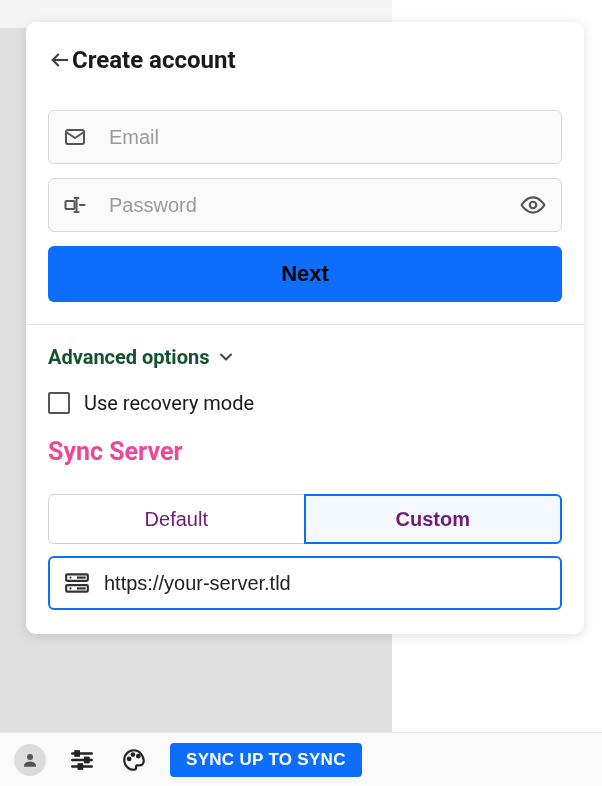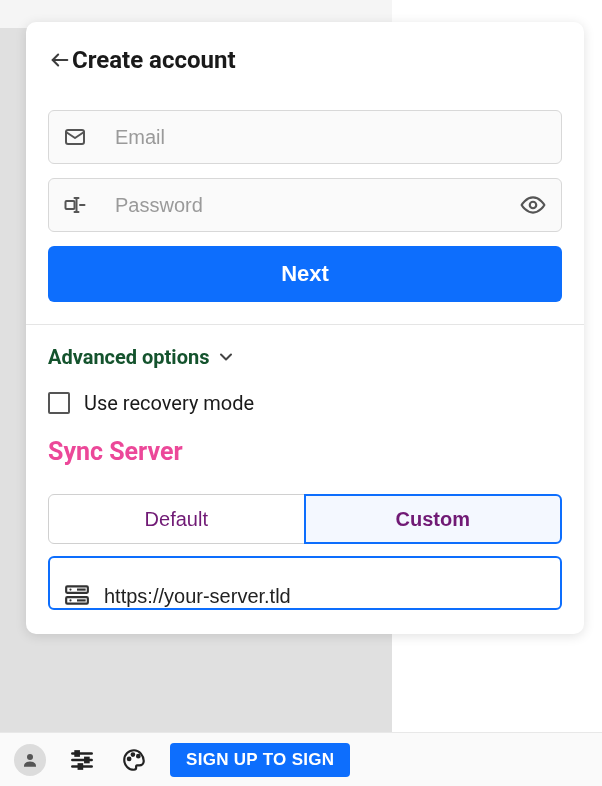--- a/index.html
+++ b/index.html
@@ -72,21 +72,21 @@
       position: relative;
       display: flex;
       align-items: center;
       width: 100%;
       height: 54px;
       border: 1px solid #d8d8d8;
       border-radius: 6px;
       background: #fafafa;
       padding: 0 14px;
       margin-bottom: 14px;
-      gap: 28px;
+      gap: 22px;
     }
     .field .leading-icon {
       width: 24px;
       height: 24px;
       color: #555;
       display: flex;
       align-items: center;
       justify-content: center;
     }
     .field .leading-icon svg { width: 24px; height: 24px; }
@@ -108,21 +108,21 @@
       cursor: pointer;
       display: flex;
       align-items: center;
       justify-content: center;
     }
     .field .trailing-icon svg { width: 26px; height: 26px; }
     .primary-btn {
       width: 100%;
       height: 56px;
       background: #0d6efd;
-      color: #ffffff;
+      color: #000000;
       border: none;
       border-radius: 6px;
       font-size: 22px;
       font-weight: 700;
       cursor: pointer;
     }
     .divider {
       height: 1px;
       background: #e5e5e5;
       width: 100%;
@@ -212,21 +212,21 @@
       color: #701a75;
       font-weight: 600;
       border: 2px solid #0d6efd;
       border-radius: 0 6px 6px 0;
       background: #f4f8ff;
       margin-left: -1px;
     }
     .server-field {
       position: relative;
       display: flex;
-      align-items: flex-end;
+      align-items: center;
       width: 100%;
       height: 54px;
       border: 2px solid #0d6efd;
       border-radius: 6px;
       background: #fff;
       padding: 0 14px;
       gap: 14px;
     }
     .server-field .leading-icon {
       width: 26px;
@@ -403,14 +403,14 @@
     </svg>
   </span>
   <span class="bar-btn">
     <svg viewBox="0 0 24 24" fill="none" stroke="currentColor" stroke-width="2" stroke-linecap="round" stroke-linejoin="round">
       <path d="M12 3a9 9 0 1 0 0 18c1.5 0 2-1 2-2s-.5-2 1-2h2a4 4 0 0 0 4-4c0-5-4-10-9-10z"></path>
       <circle cx="7.5" cy="11" r="1.2" fill="currentColor"></circle>
       <circle cx="11" cy="7" r="1.2" fill="currentColor"></circle>
       <circle cx="16" cy="8.5" r="1.2" fill="currentColor"></circle>
     </svg>
   </span>
-  <button class="sync-pill">SIGN UP TO SIGN</button>
+  <button class="sync-pill">SYNC UP TO SYNC</button>
 </div>
 
 </body></html>

